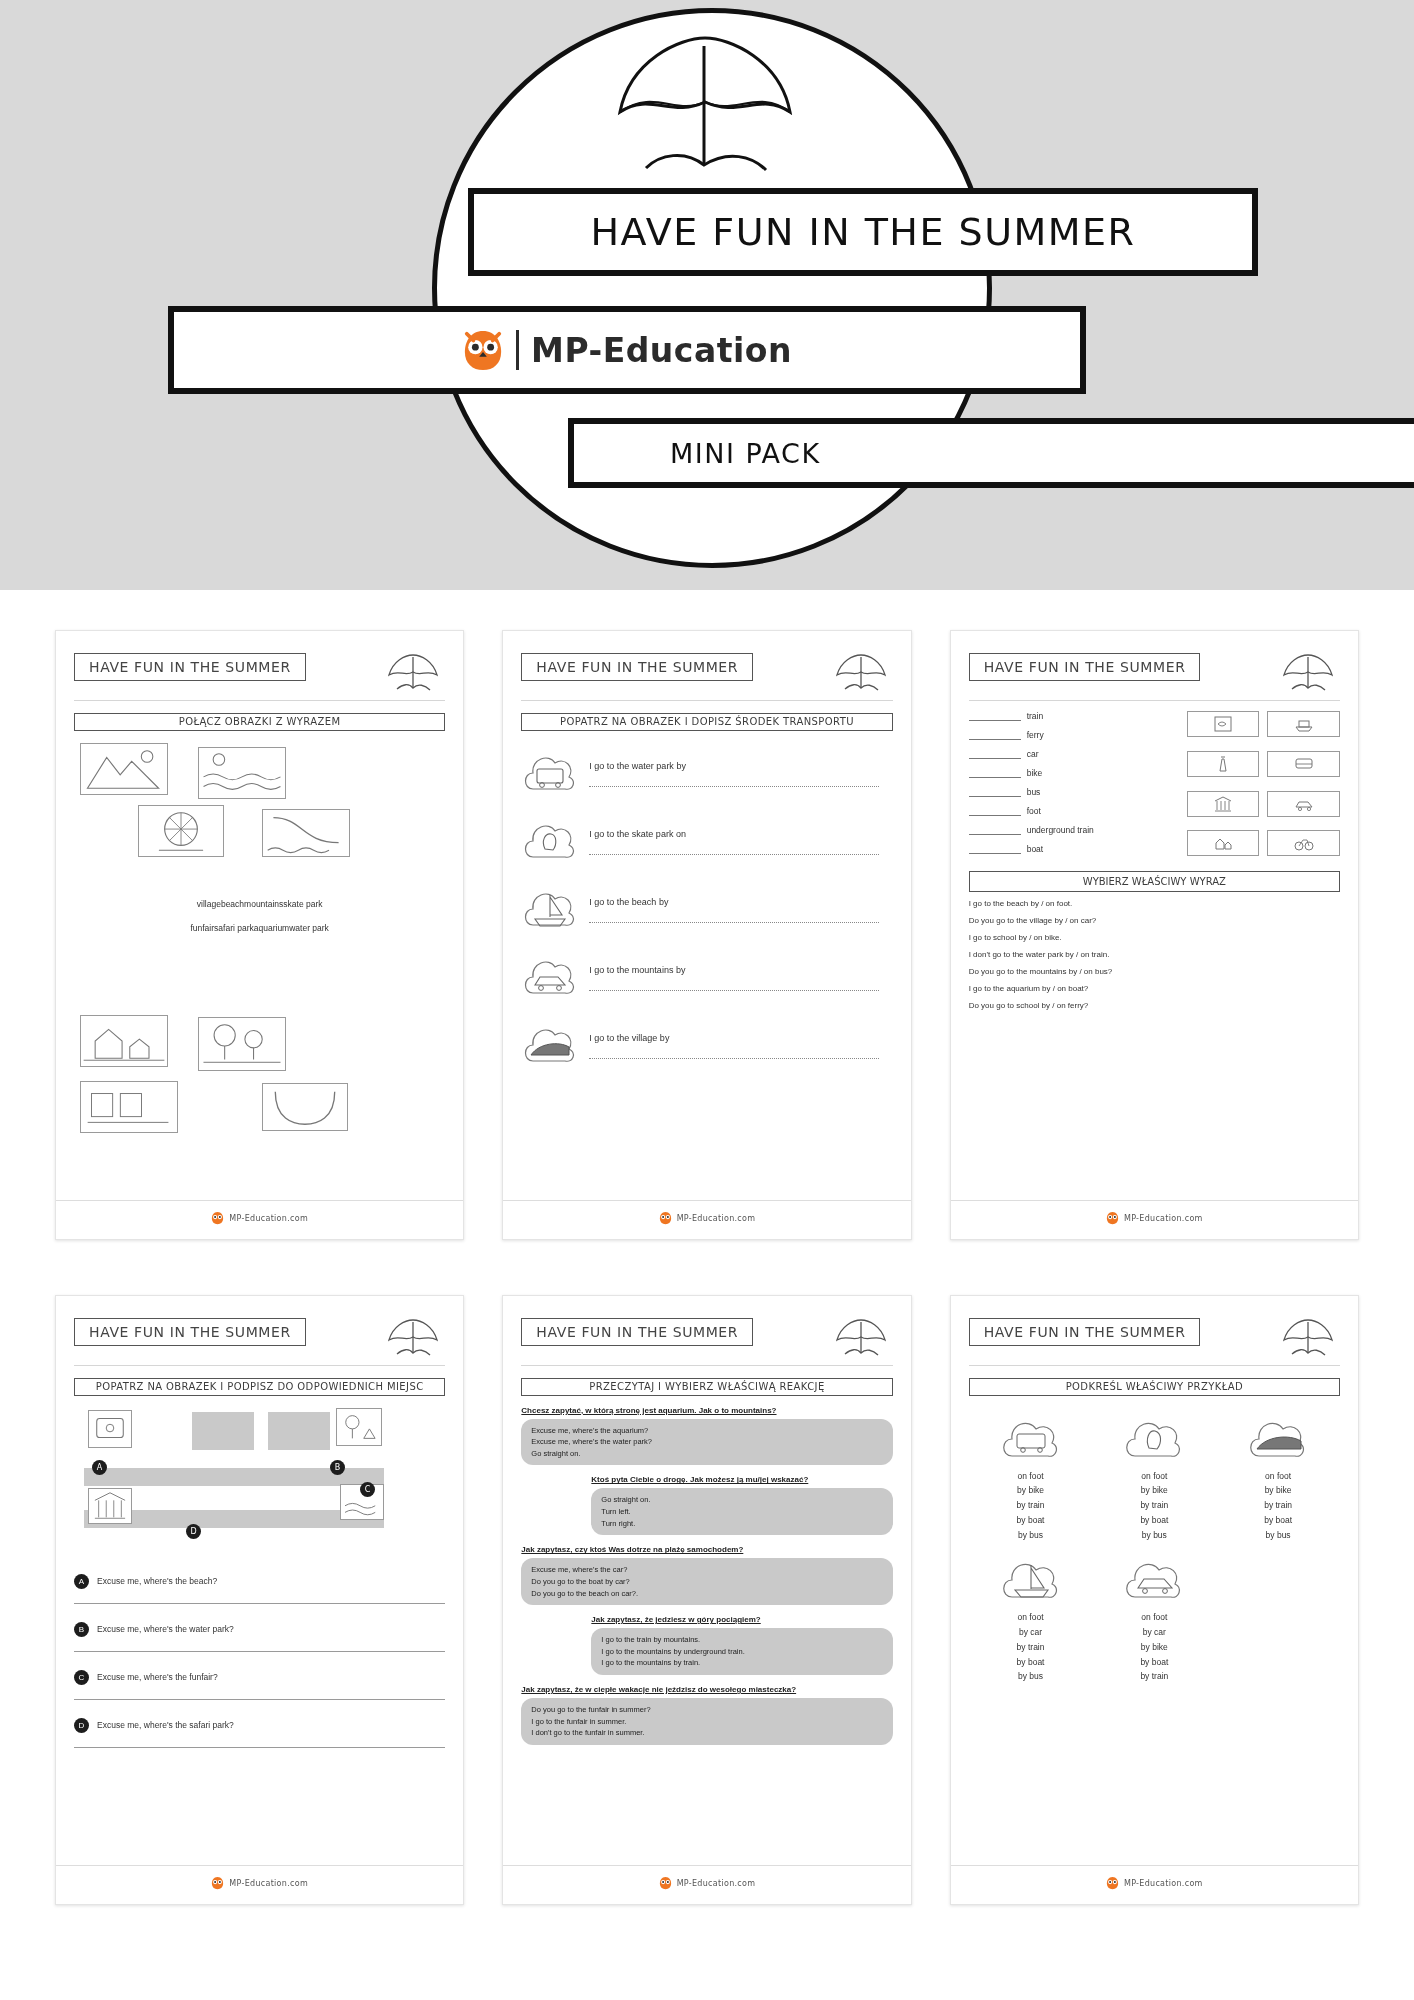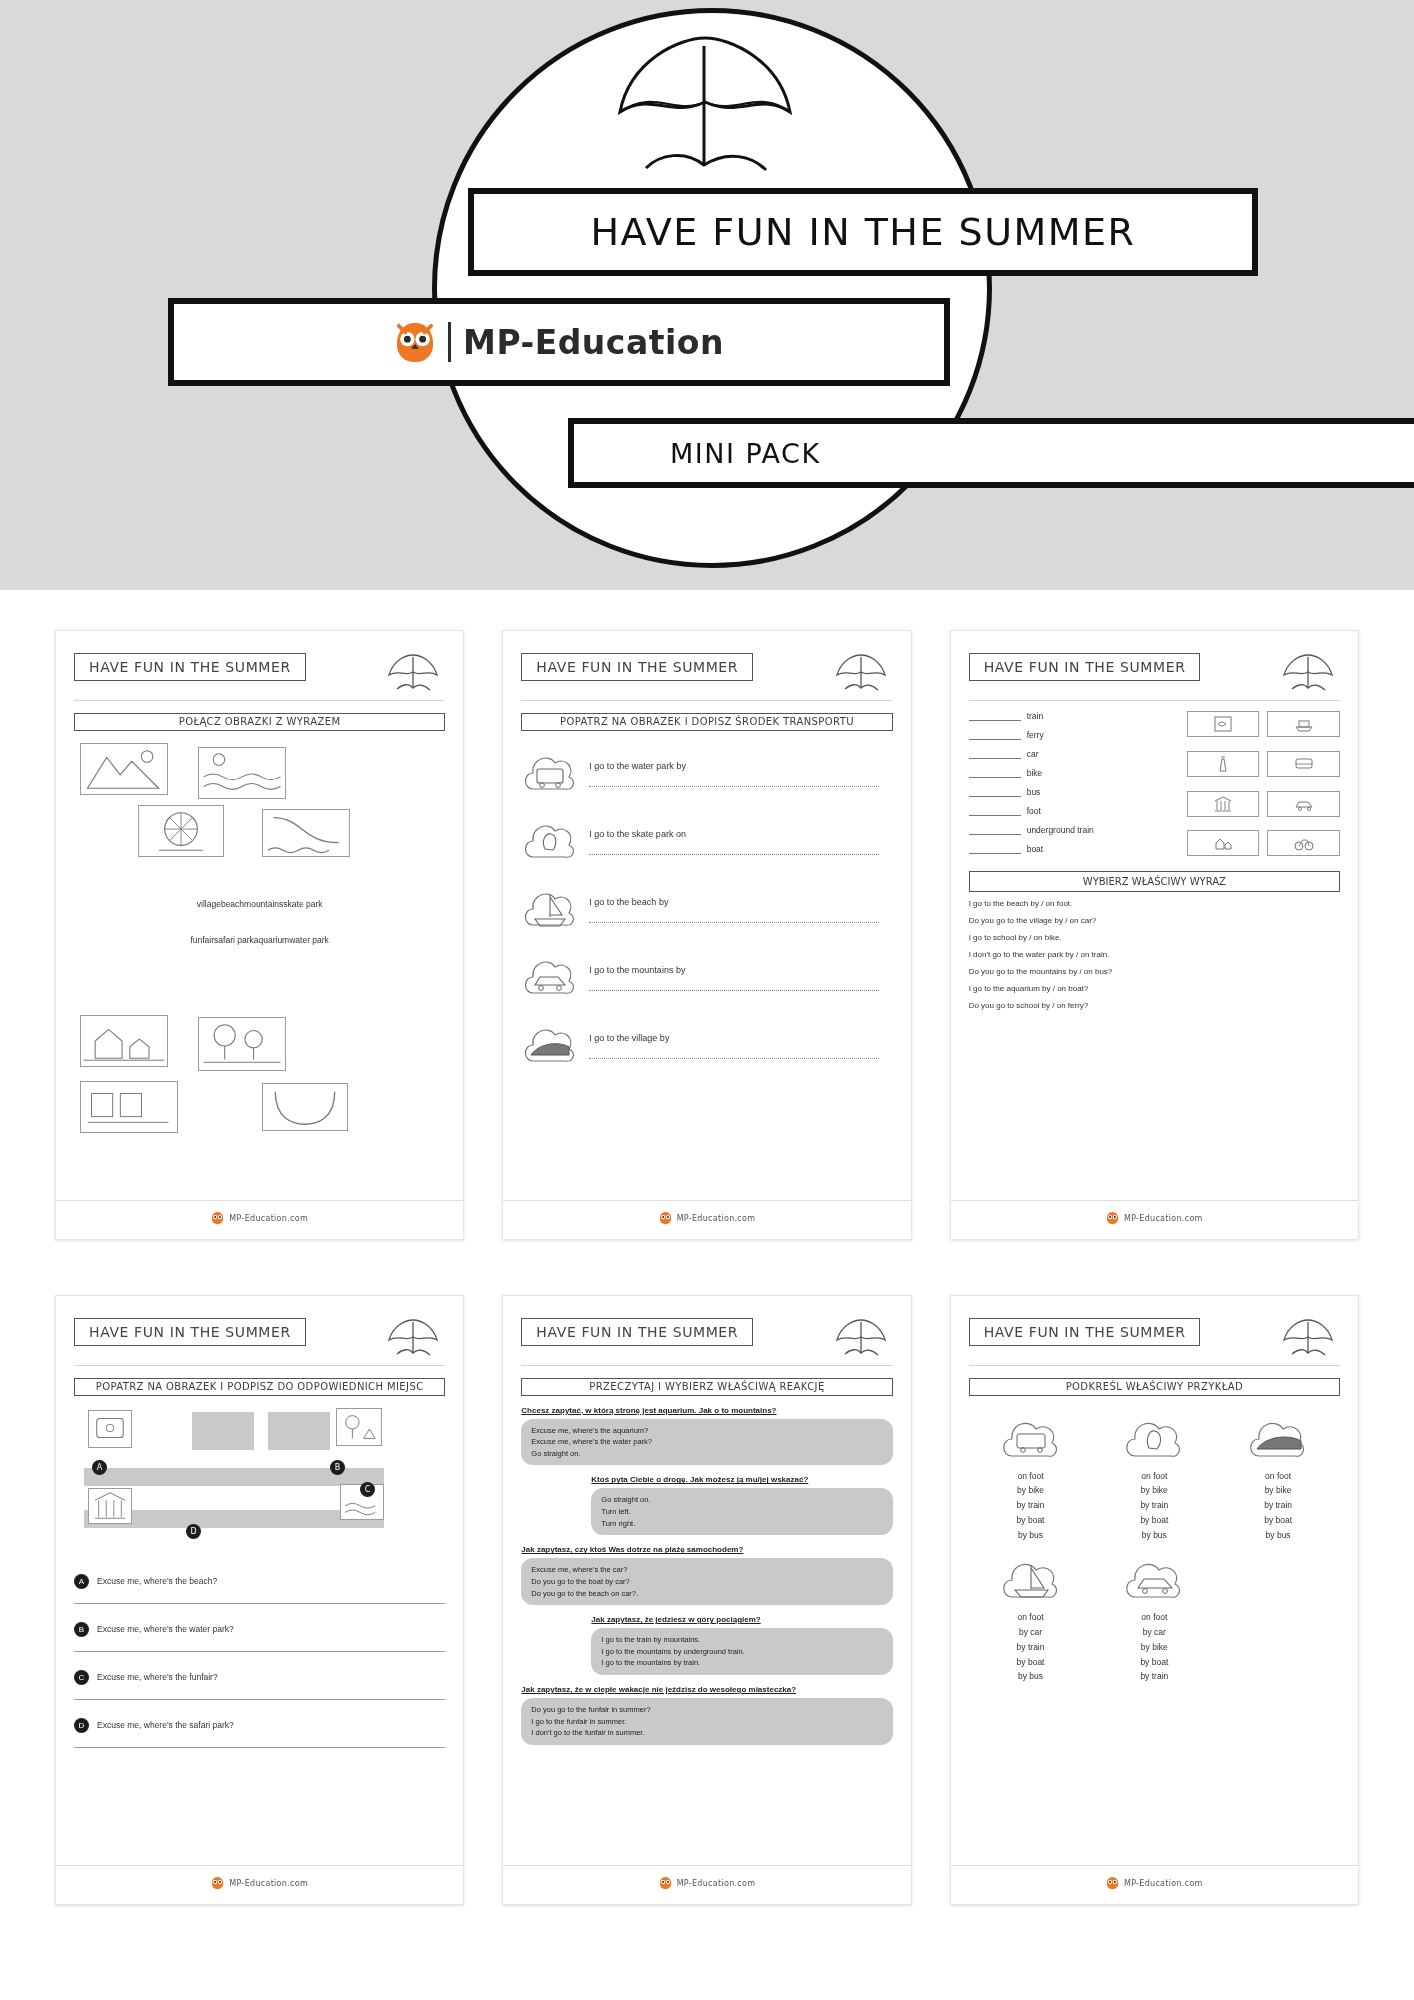--- a/index.html
+++ b/index.html
@@ -45,22 +45,22 @@
   }
   .band-title span {
     font-family: "DejaVu Sans", sans-serif;
     font-size: 38px;
     letter-spacing: 1.5px;
     color: #111;
     font-weight: 400;
     white-space: nowrap;
   }
   .band-brand {
-    left: 168px; top: 298px;
-    width: 782px; height: 88px;
+    left: 168px; top: 306px;
+    width: 918px; height: 88px;
   }
   .brand-inner {
     display: flex;
     align-items: center;
     gap: 12px;
   }
   .brand-owl { width: 42px; height: 44px; }
   .brand-sep {
     width: 3px; height: 40px; background: #2b2b2b;
   }
@@ -382,21 +382,21 @@
           </svg>
       </div>
     </div>
 
     <div class="wordrow" style="top:268px;">
       <span>village</span>
       <span>beach</span>
       <span>mountains</span>
       <span>skate park</span>
     </div>
-    <div class="wordrow" style="top:304px;">
+    <div class="wordrow" style="top:292px;">
       <span>funfair</span>
       <span>safari park</span>
       <span>aquarium</span>
       <span>water park</span>
     </div>
 
     <div style="position:relative;height:150px;margin-top:132px;">
       <div class="picbox" style="left:6px;top:0;width:88px;height:52px;">
         <svg viewBox="0 0 88 52">
             <path d="M14 44 v-18 l14 -12 l14 12 v18 z" fill="none" stroke="#777" stroke-width="1.1"></path>

